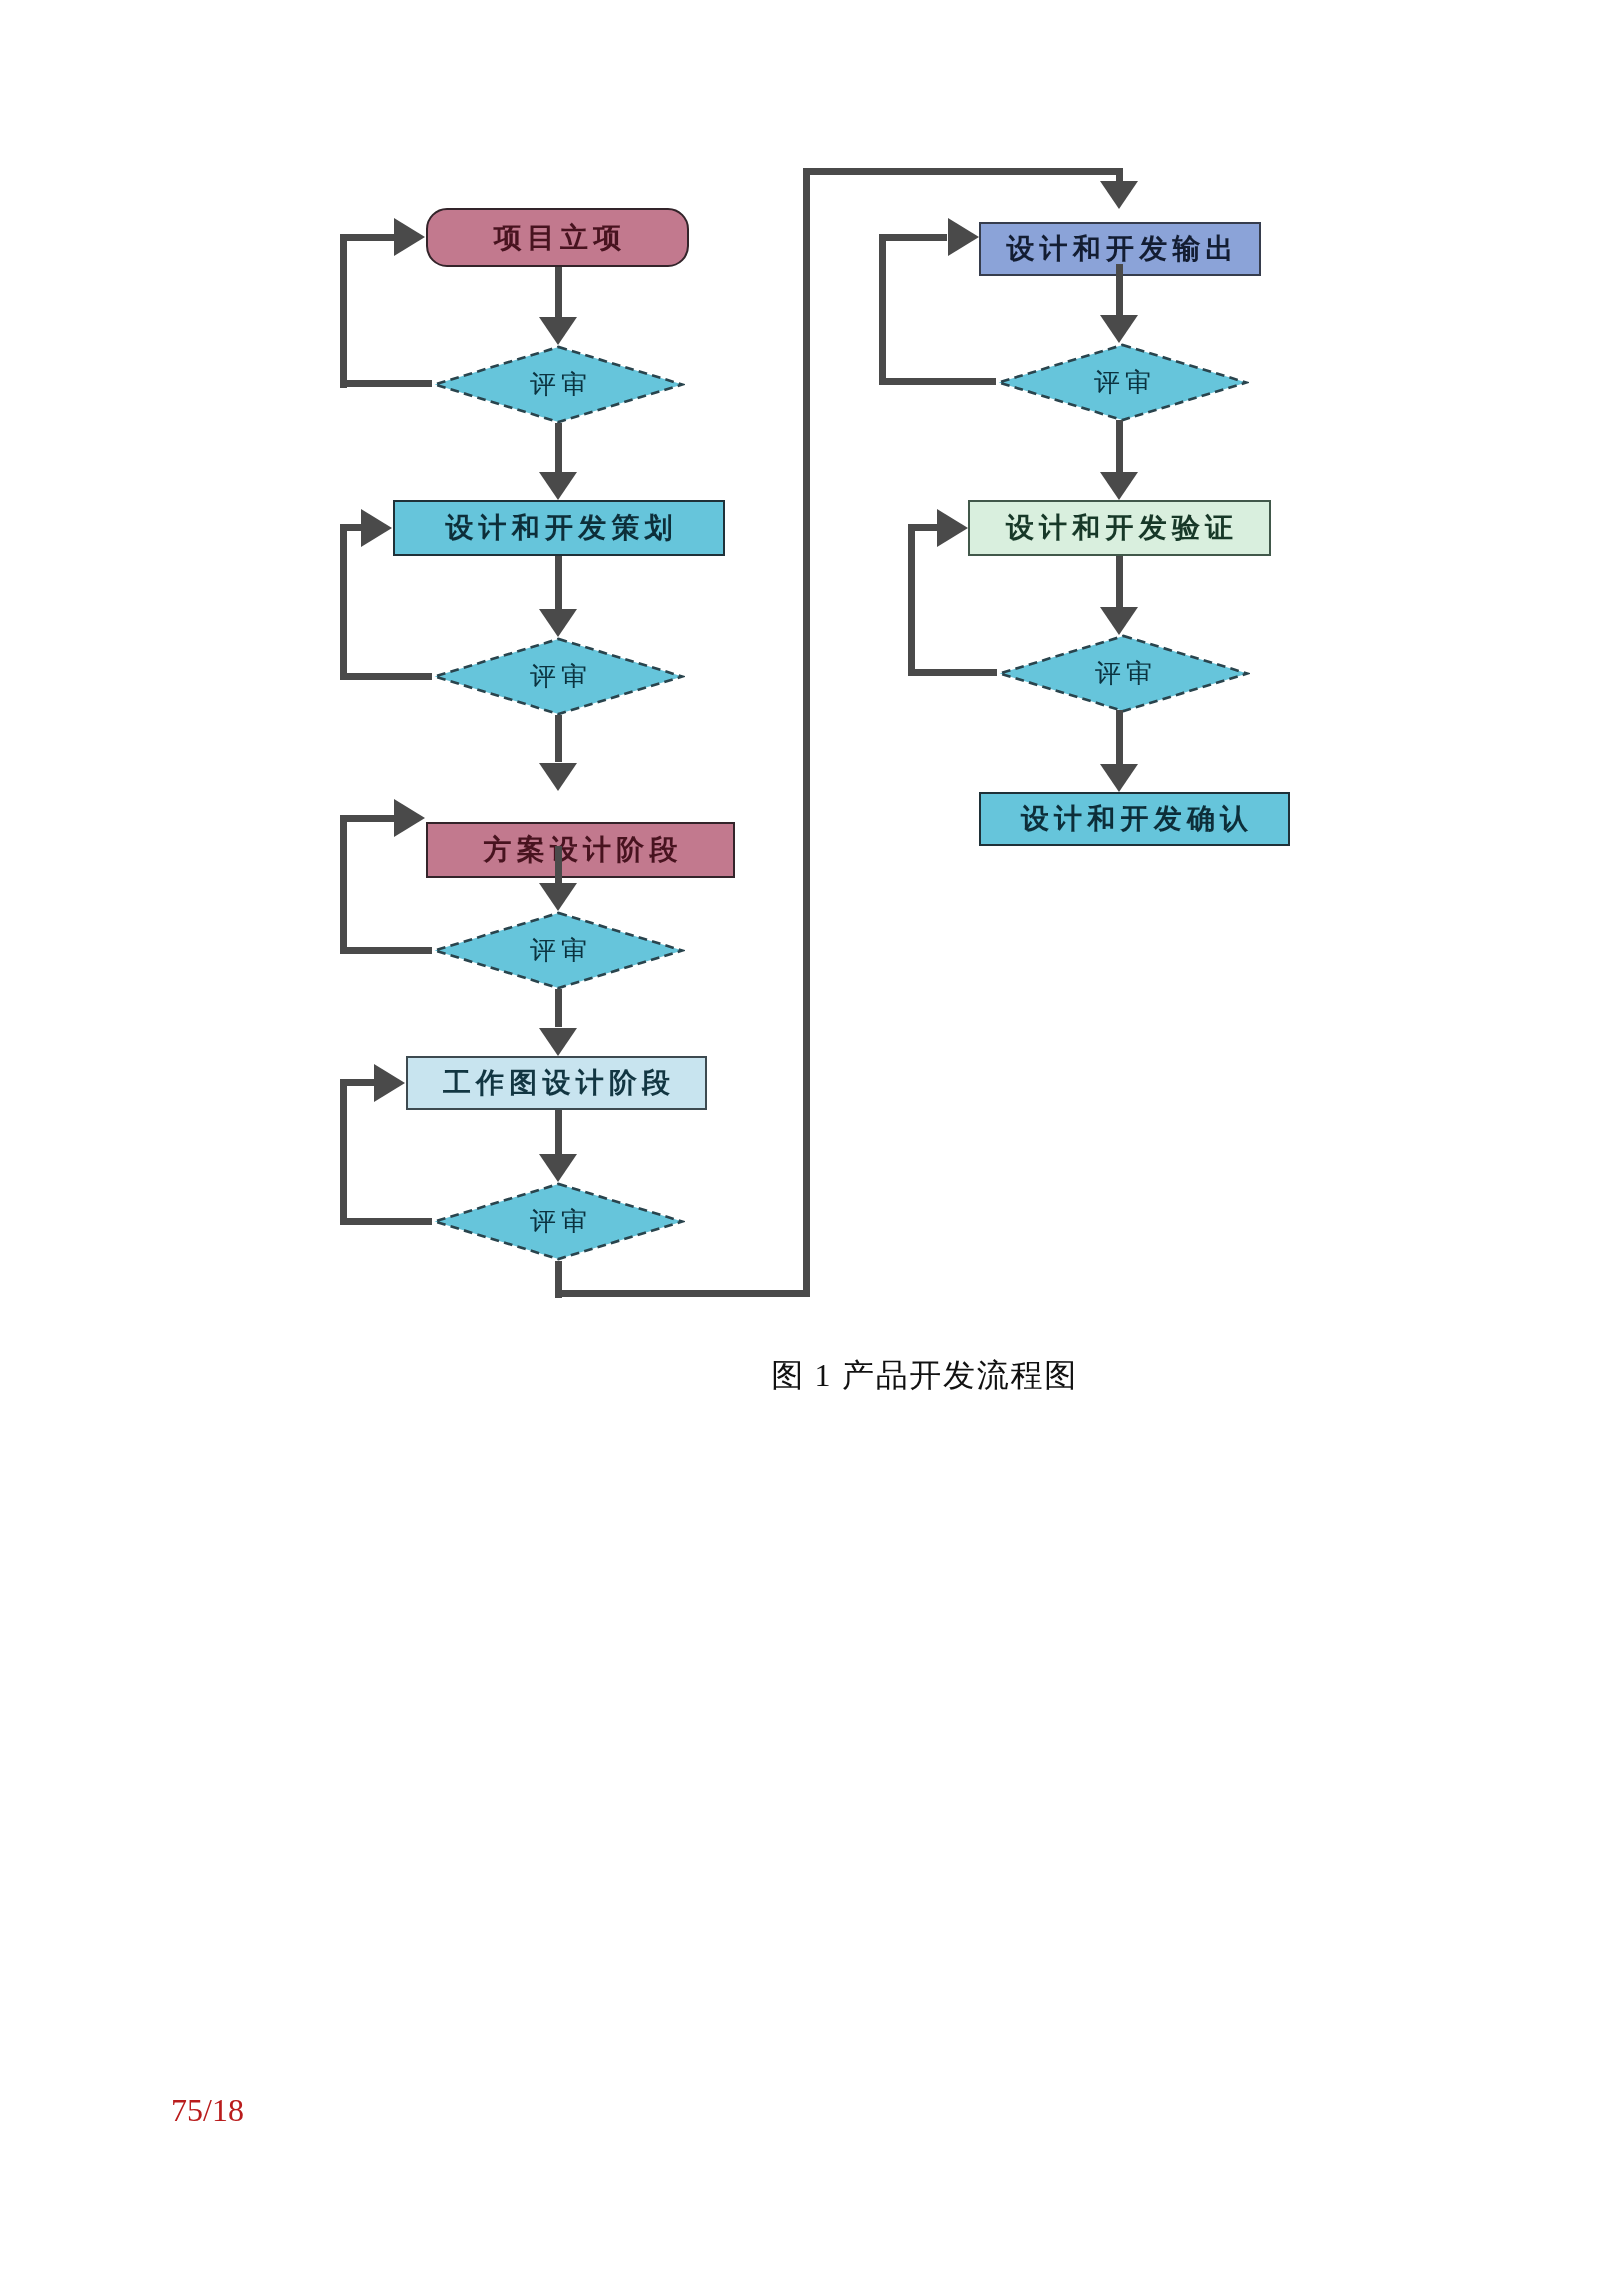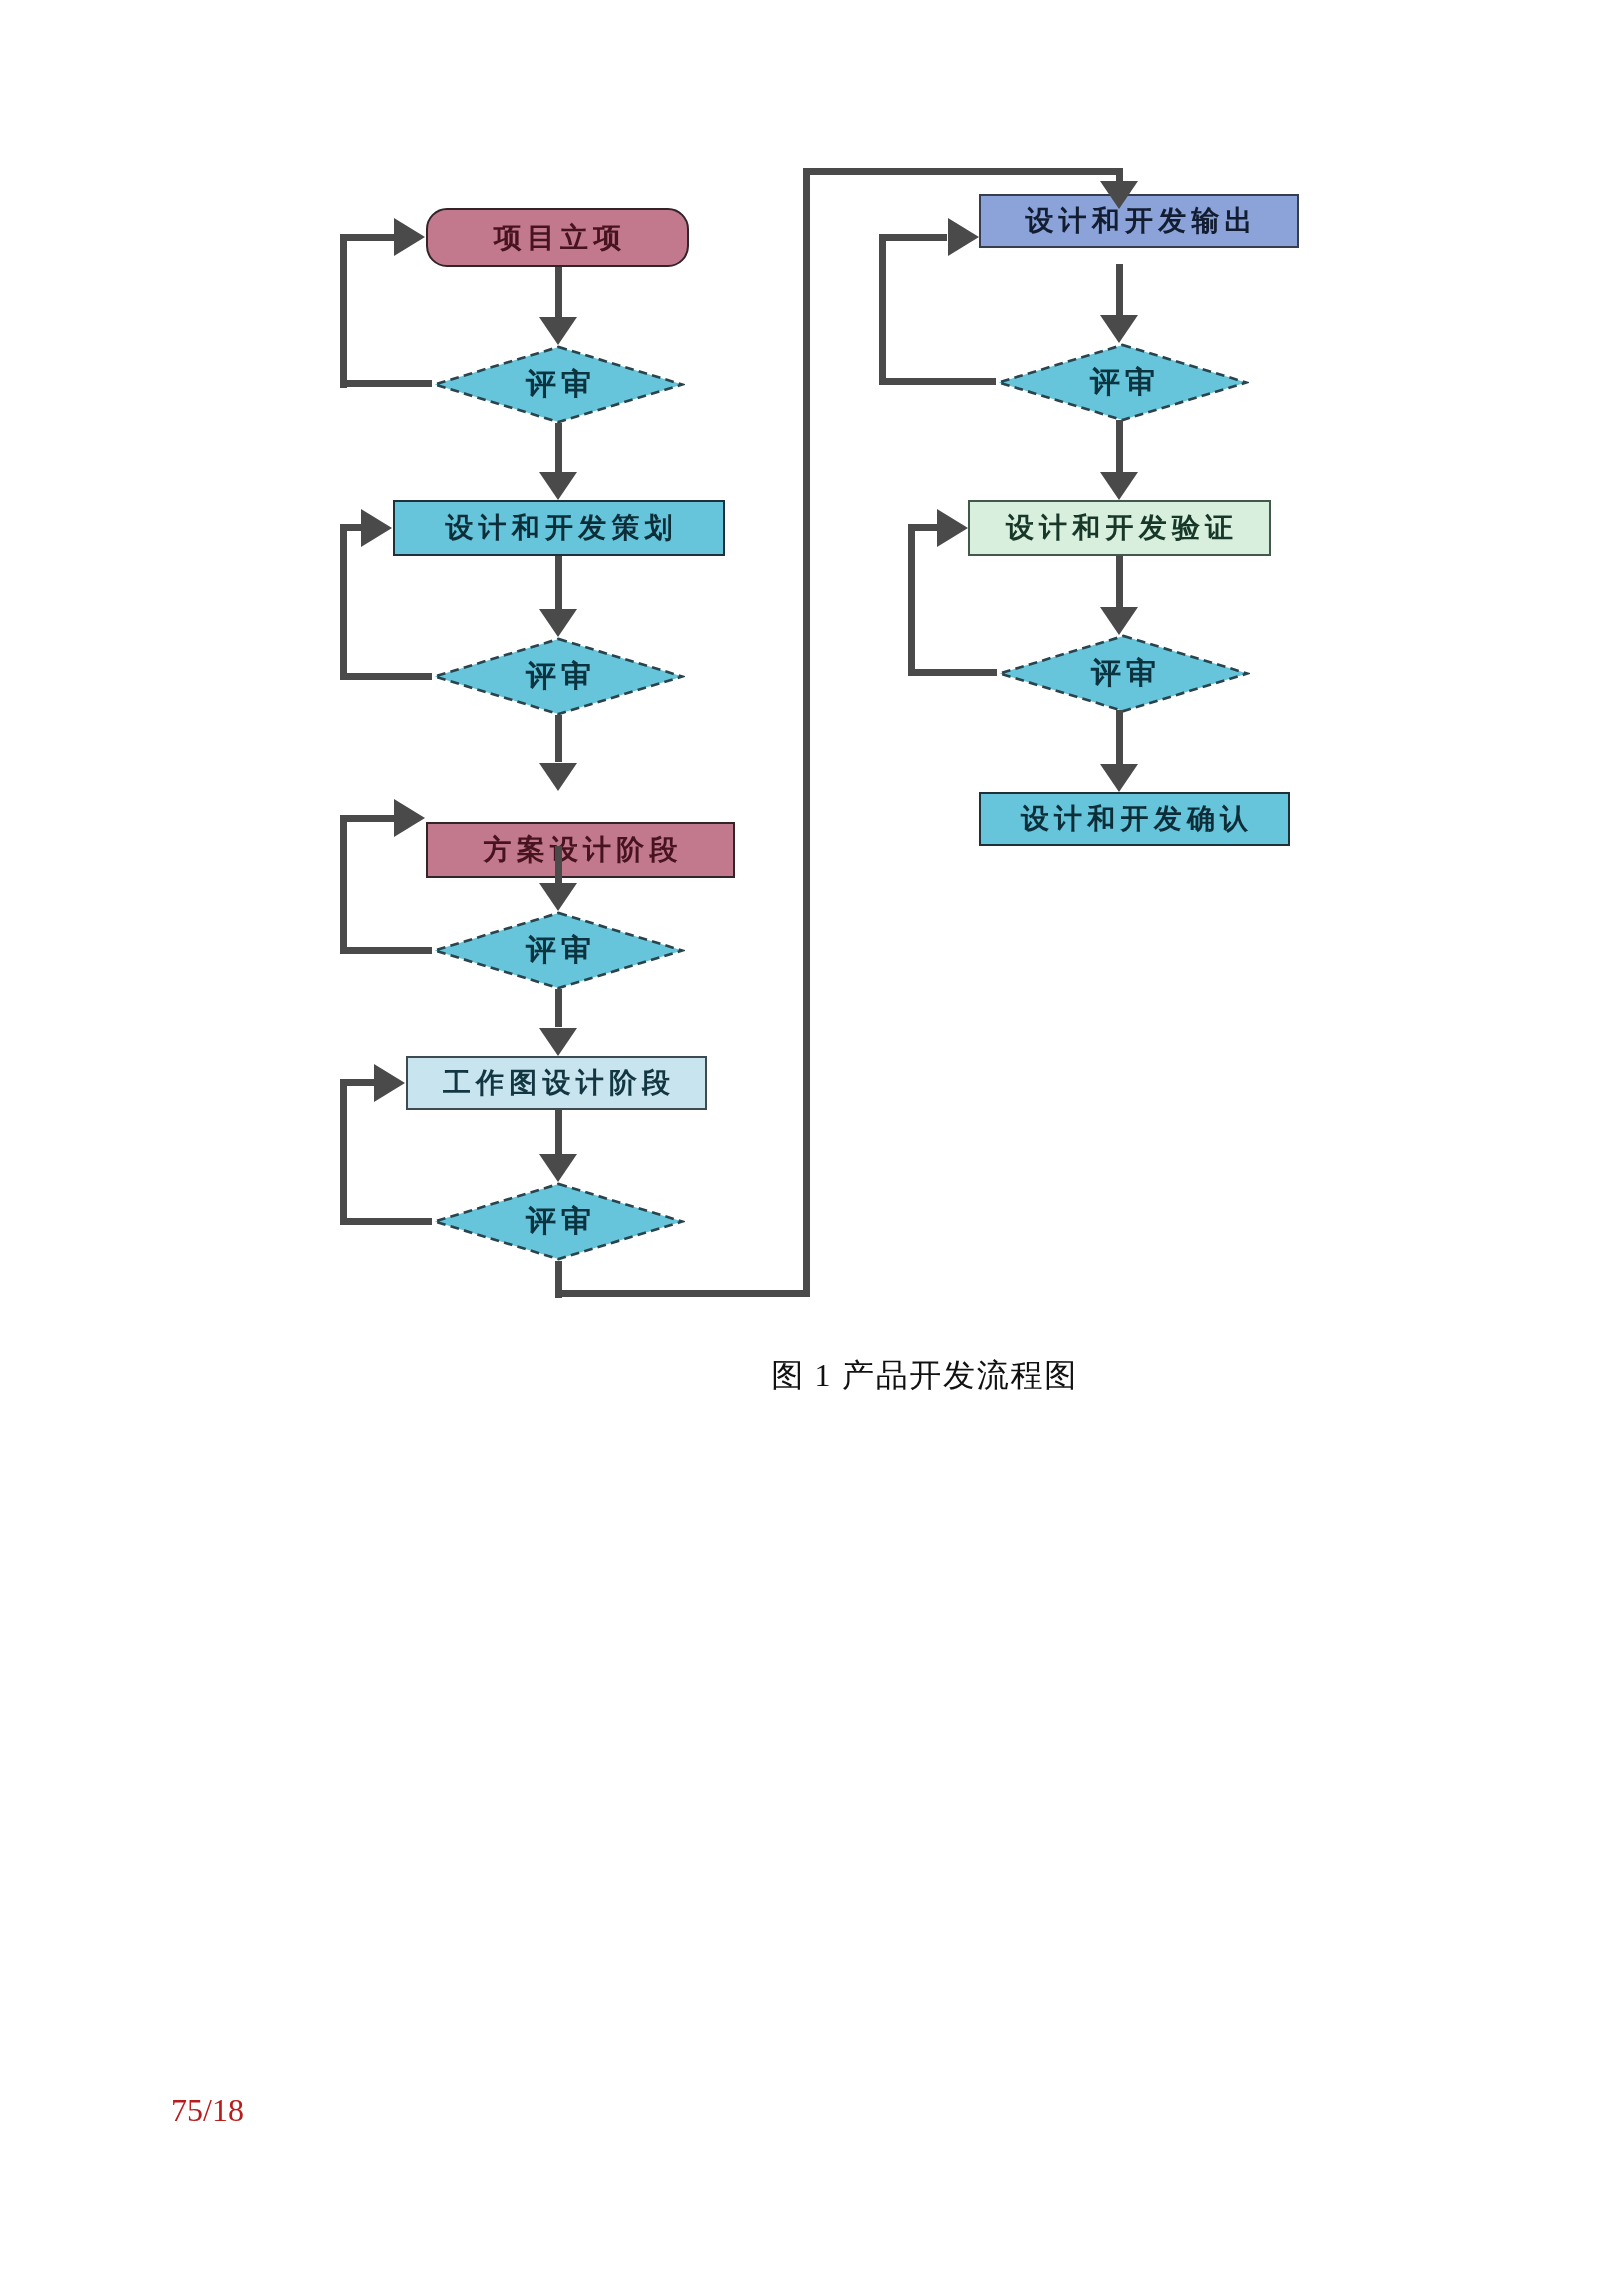--- a/index.html
+++ b/index.html
@@ -24,21 +24,21 @@
   .node.cyan{background:#66c5db;border:2.6px solid #1f3138;color:#0d2e39;}
   .node.lightblue{background:#c8e4ef;border:2.6px solid #3d4a50;color:#123642;}
   .node.blue{background:#8ba3d8;border:2.6px solid #363d4d;color:#131d32;}
   .node.mint{background:#d9efde;border:2.6px solid #41584a;color:#173828;}
   
   .diamond{position:absolute;}
   .diamond svg{position:absolute;left:0;top:0;display:block;}
   .diamond .dlabel{
     position:absolute;left:0;top:0;right:0;bottom:0;
     display:flex;align-items:center;justify-content:center;
-    font-weight:bold;font-size:30px;letter-spacing:5.2px;text-indent:5.2px;
+    font-weight:normal;font-size:26px;letter-spacing:5.2px;text-indent:5.2px;
     color:#0b3340;
   }
   
   .line{position:absolute;background:#4a4a4a;}
   .arrow-down{
     position:absolute;width:0;height:0;
     border-left:19px solid transparent;
     border-right:19px solid transparent;
     border-top:28px solid #4a4a4a;
   }
@@ -95,21 +95,21 @@
 
   <div class="node lightblue" style="left:406px;top:1056px;width:301px;height:54px;">工作图设计阶段</div>
 
   <div class="diamond" style="left:432px;top:1182px;width:253px;height:79px;">
     <svg width="253" height="79" viewBox="0 0 290 90">
       <polygon points="145,2 287,45 145,88 3,45" stroke="#29444d" stroke-width="3" stroke-dasharray="10 6" fill="#66c5db"></polygon>
     </svg>
     <div class="dlabel">评审</div>
   </div>
 
-  <div class="node blue" style="left:979px;top:194px;width:320px;height:54px;">设计和开发输出</div>
+  <div class="node blue" style="left:979px;top:222px;width:282px;height:54px;">设计和开发输出</div>
 
   <div class="diamond" style="left:996px;top:343px;width:253px;height:79px;">
     <svg width="253" height="79" viewBox="0 0 290 90">
       <polygon points="145,2 287,45 145,88 3,45" stroke="#29444d" stroke-width="3" stroke-dasharray="10 6" fill="#66c5db"></polygon>
     </svg>
     <div class="dlabel">评审</div>
   </div>
 
   <div class="node mint" style="left:968px;top:500px;width:303px;height:56px;">设计和开发验证</div>
 

